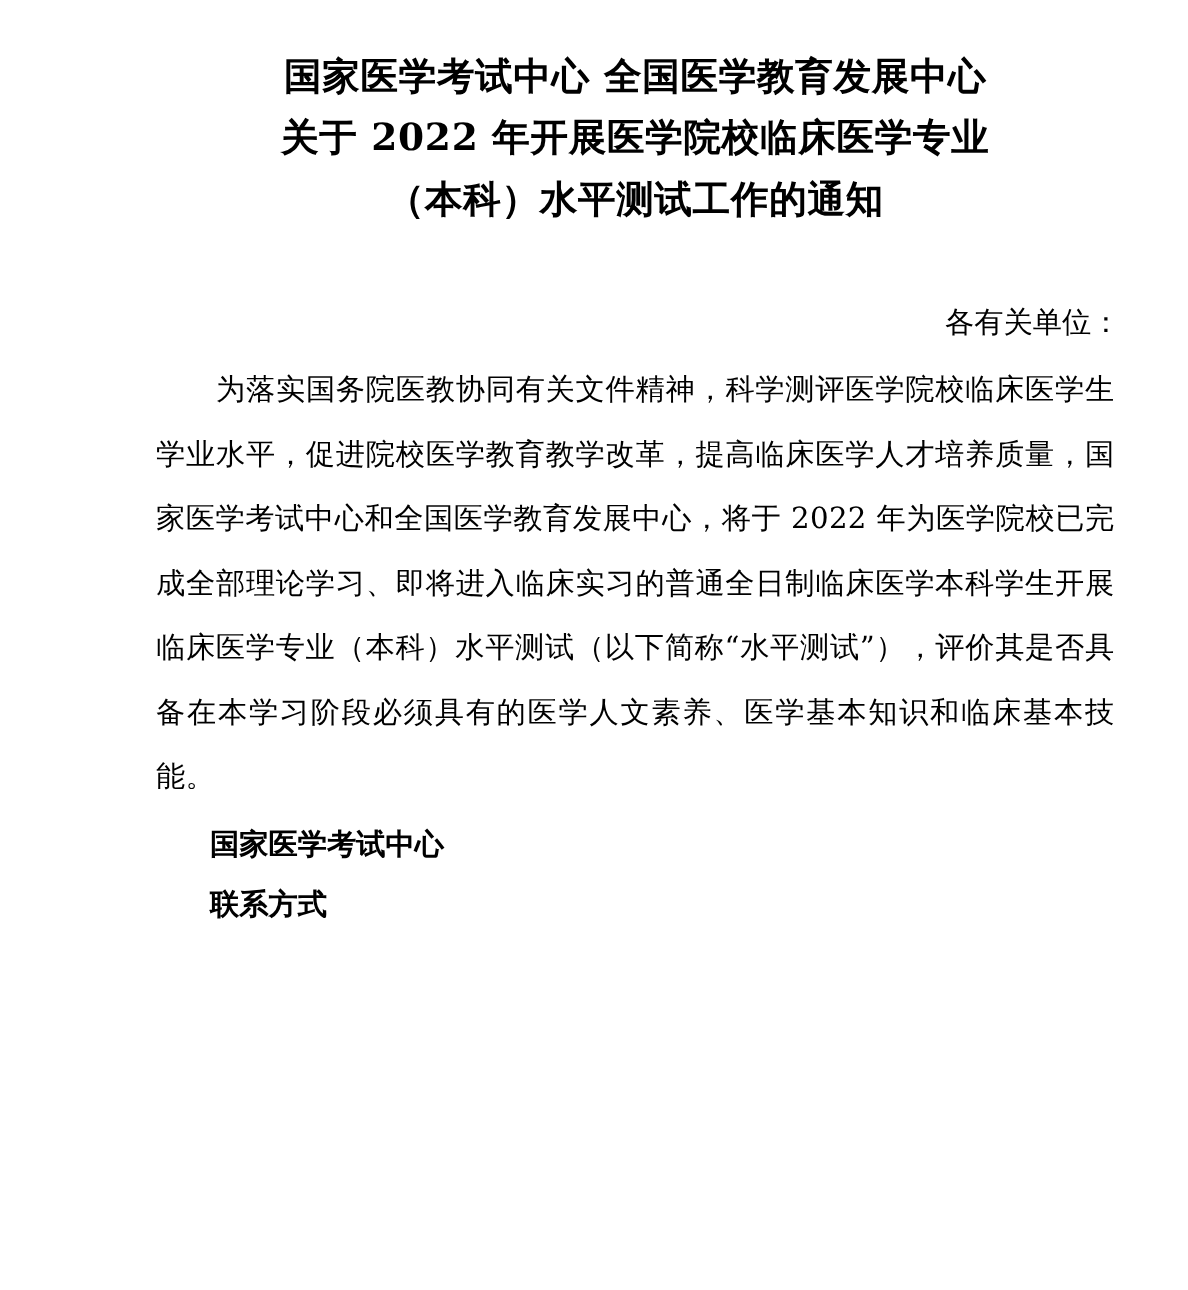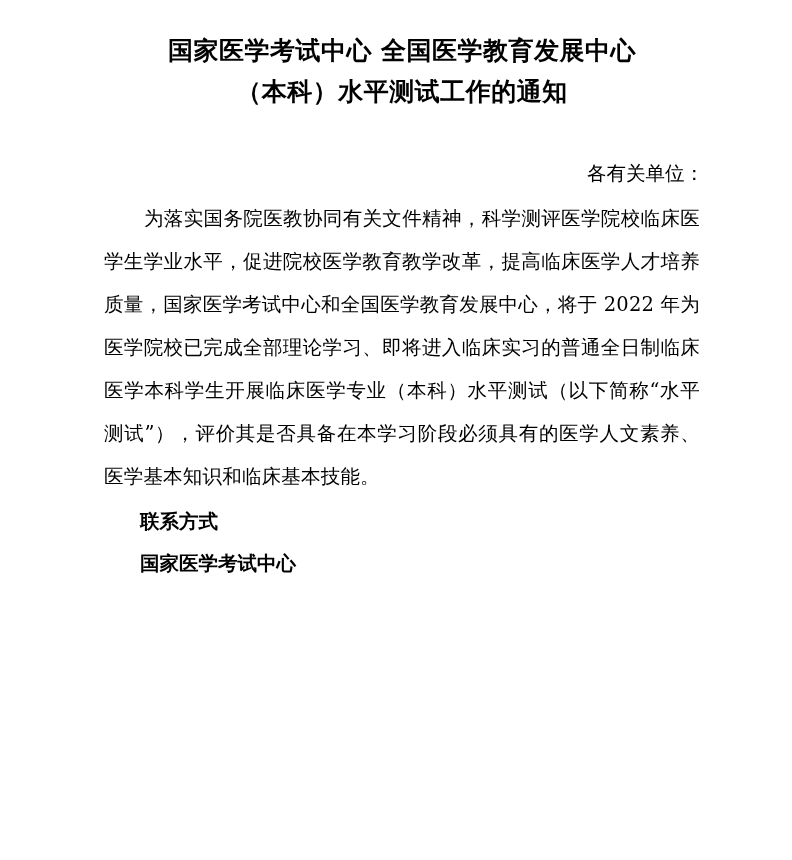--- a/index.html
+++ b/index.html
@@ -12,21 +12,21 @@
     height: 860px;
     overflow: hidden;
     font-family: "DejaVu Serif", "Liberation Serif", serif;
     color: #000000;
   }
   .page {
     position: relative;
     width: 792px;
     height: 860px;
     box-sizing: border-box;
-    padding: 22px 88px 0 100px;
+    padding: 22px 45px 0 100px;
   }
   .doc-title {
     text-align: center;
     font-weight: bold;
     font-size: 25px;
     line-height: 41px;
     letter-spacing: 0.5px;
     margin: 0;
     padding-top: 8px;
   }
@@ -67,29 +67,30 @@
     margin-top: 2px;
   }
 </style>
 </head>
 <body>
 
 <div class="page">
 
   <h1 class="doc-title">
     <span class="tline">国家医学考试中心 全国医学教育发展中心</span>
+    <span class="tline">关于 2022 年开展医学院校临床医学专业</span>
     <span class="tline">（本科）水平测试工作的通知</span>
   </h1>
 
   <div class="body-block">
 
     <p class="salutation">各有关单位：</p>
 
     <p class="para">为落实国务院医教协同有关文件精神，科学测评医学院校临床医学生学业水平，促进院校医学教育教学改革，提高临床医学人才培养质量，国家医学考试中心和全国医学教育发展中心，将于 2022 年为医学院校已完成全部理论学习、即将进入临床实习的普通全日制临床医学本科学生开展临床医学专业（本科）水平测试（以下简称“水平测试”），评价其是否具备在本学习阶段必须具有的医学人文素养、医学基本知识和临床基本技能。</p>
 
 
+    <p class="subhead second">国家医学考试中心</p>
+
     <p class="subhead">联系方式</p>
-
-    <p class="subhead second">国家医学考试中心</p>
 
   </div>
 
 </div>
 
 </body></html>

